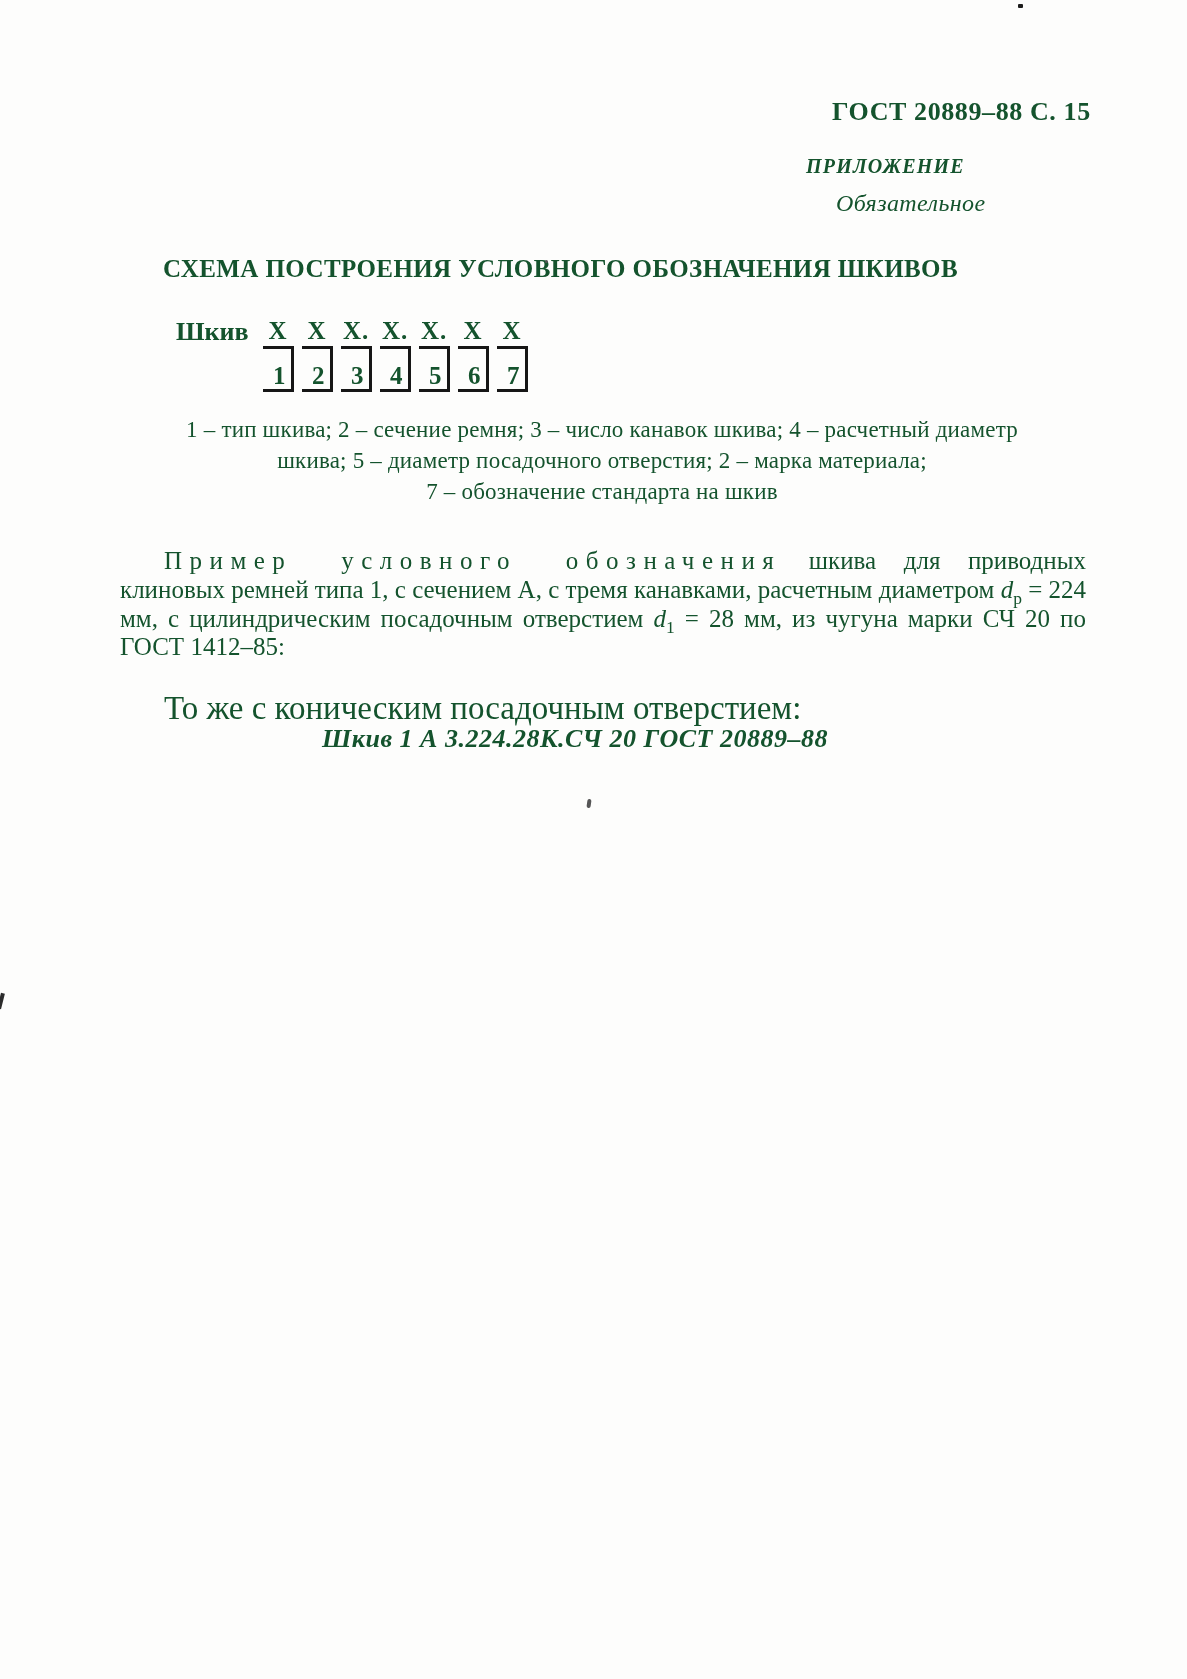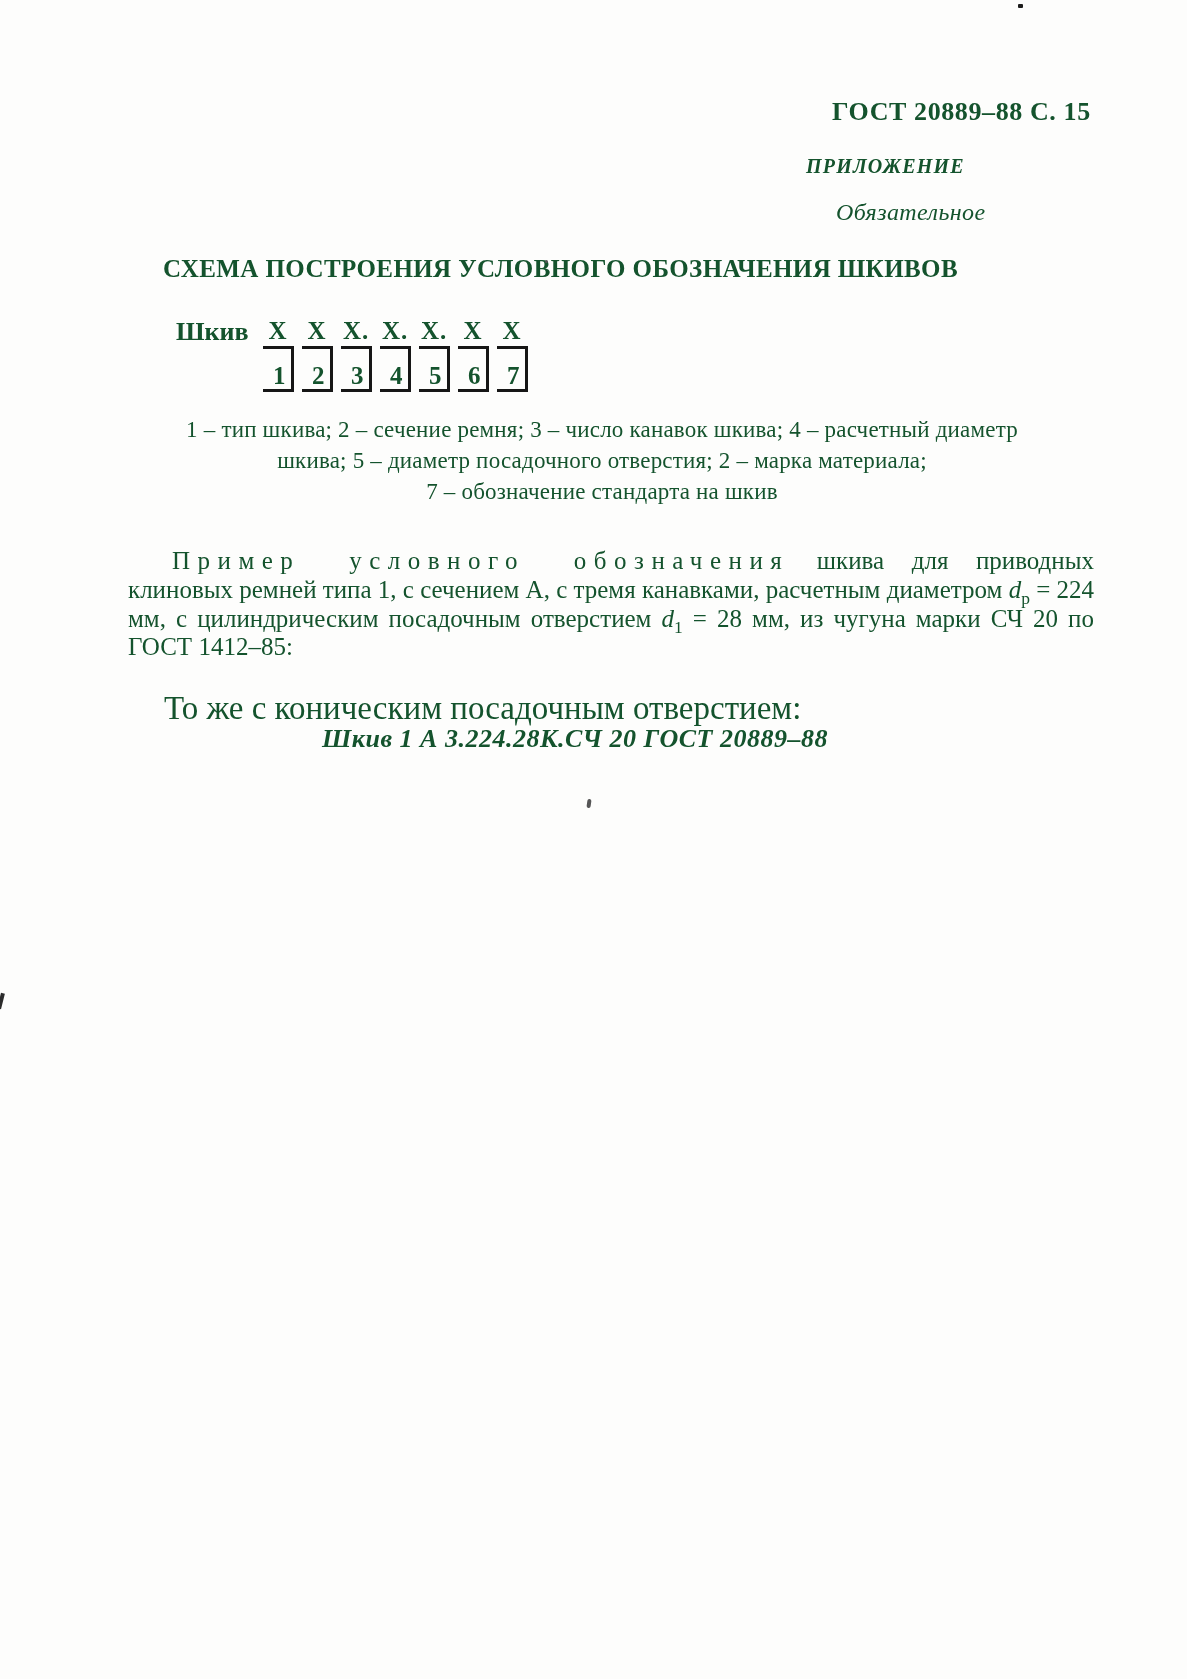--- a/index.html
+++ b/index.html
@@ -17,21 +17,21 @@
     position:absolute; left:832px; top:97px;
     font-size:26px; font-weight:700; letter-spacing:0.6px;
     white-space:nowrap;
   }
   .appendix-label {
     position:absolute; left:806px; top:155px;
     font-size:20px; font-weight:700; font-style:italic; letter-spacing:1.2px;
     white-space:nowrap;
   }
   .appendix-type {
-    position:absolute; left:836px; top:199px;
+    position:absolute; left:836px; top:190px;
     font-size:24px; font-style:italic; letter-spacing:0.4px;
     white-space:nowrap;
   }
 
   
   .doc-title {
     position:absolute; left:120px; top:255px;
     width:965px; box-sizing:border-box; padding-right:84px;
     text-align:center;
     font-size:25px; font-weight:700; letter-spacing:0.4px;
@@ -67,21 +67,21 @@
   
   .legend {
     position:absolute; left:118px; top:414px;
     width:968px; text-align:center;
     font-size:23px; font-weight:400; line-height:31px;
     letter-spacing:0.2px;
   }
 
   
   .example-para {
-    position:absolute; left:128px; top:522px;
+    position:absolute; left:120px; top:522px;
     width:966px;
     font-size:25px; line-height:28.8px;
     text-align:justify; text-indent:44px;
   }
   .spaced { letter-spacing:0.30em; word-spacing:0.55em; }
   var { font-style:italic; }
   sub { font-size:70%; line-height:0; }
 
   .designation {
     position:absolute; left:120px;

